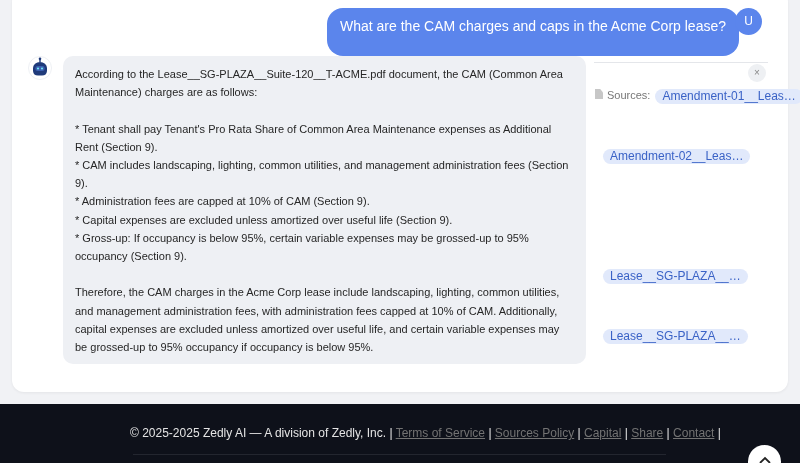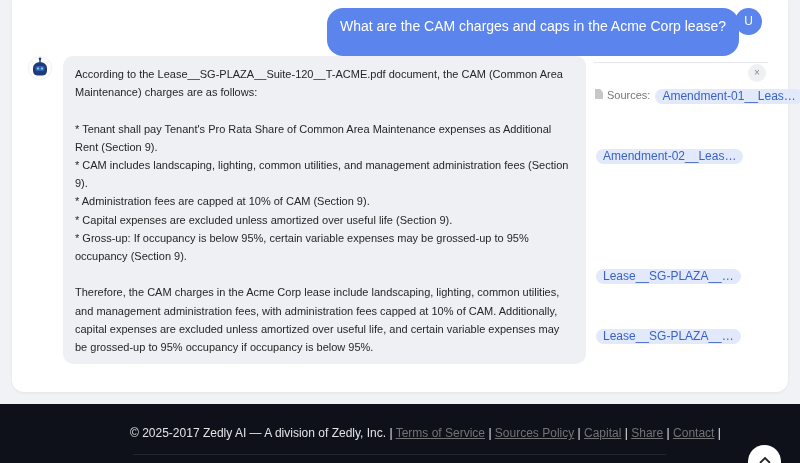--- a/index.html
+++ b/index.html
@@ -52,21 +52,21 @@
     font-size: 11px; color: #777;
   }
   .doc-icon { width: 8px; height: 10px; background: #c7c7c7; margin-right: 4px; position: relative;
     clip-path: polygon(0 0, 65% 0, 100% 35%, 100% 100%, 0 100%); }
   .chip {
     display: inline-block; background: #e1e9fb; color: #3a62c6;
     font-size: 12px; height: 15px; line-height: 15px;
     padding: 0 7px; border-radius: 8px; white-space: nowrap; cursor: pointer;
   }
   .sources-label-row .chip { margin-left: 5px; }
-  .chip-abs { position: absolute; left: 2px; text-align: center; }
+  .chip-abs { position: absolute; left: 9px; text-align: center; }
 
   .footer {
     position: absolute; left: 0; top: 404px; width: 800px; height: 59px;
     background: #0e111a; color: #e4e4e4; font-size: 12px;
   }
   .footer-line {
     position: absolute; left: 130px; top: 22px; white-space: nowrap;
   }
   .footer-line a { color: #737373; text-decoration: underline; cursor: pointer; }
   .footer-rule { position: absolute; left: 133px; top: 50px; width: 533px; height: 1px; background: #23262f; }
@@ -116,21 +116,21 @@
       <span class="chip">Amendment-01__Leas…</span>
     </div>
     <span class="chip chip-abs" style="top:89px;">Amendment-02__Leas…</span>
     <span class="chip chip-abs" style="top:209px;">Lease__SG-PLAZA__…</span>
     <span class="chip chip-abs" style="top:269px;">Lease__SG-PLAZA__…</span>
   </div>
 </div>
 
 <div class="footer">
   <div class="footer-line">
-    <span>© 2025-2017 Zedly AI — A division of Zedly, Inc. |</span>
+    <span>© 2025-2025 Zedly AI — A division of Zedly, Inc. |</span>
     <a>Terms of Service</a>
     <span>|</span>
     <a>Sources Policy</a>
     <span>|</span>
     <a>Capital</a>
     <span>|</span>
     <a>Share</a>
     <span>|</span>
     <a>Contact</a>
     <span>|</span>

